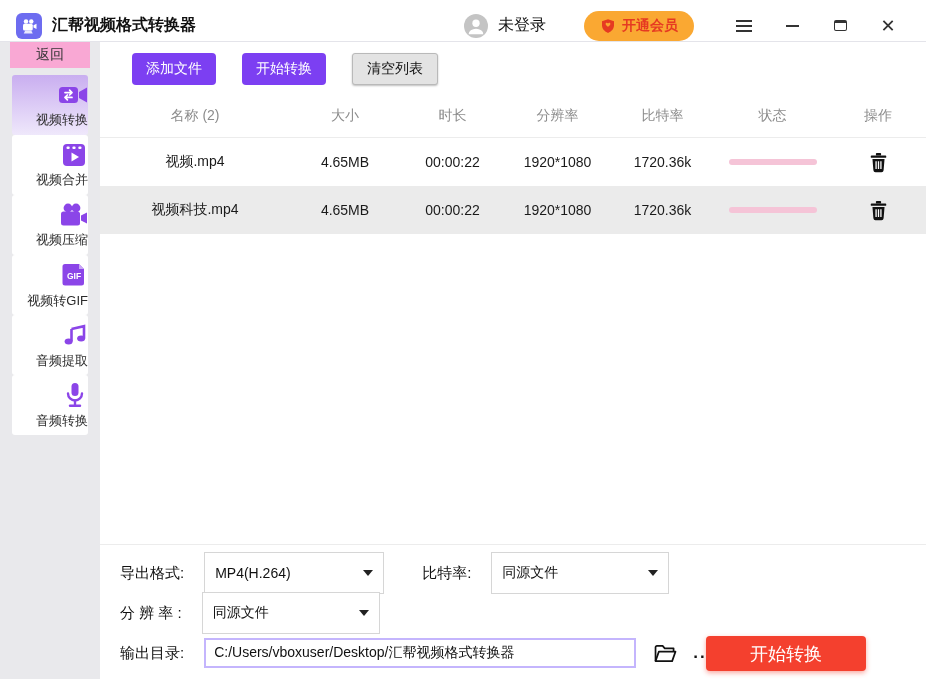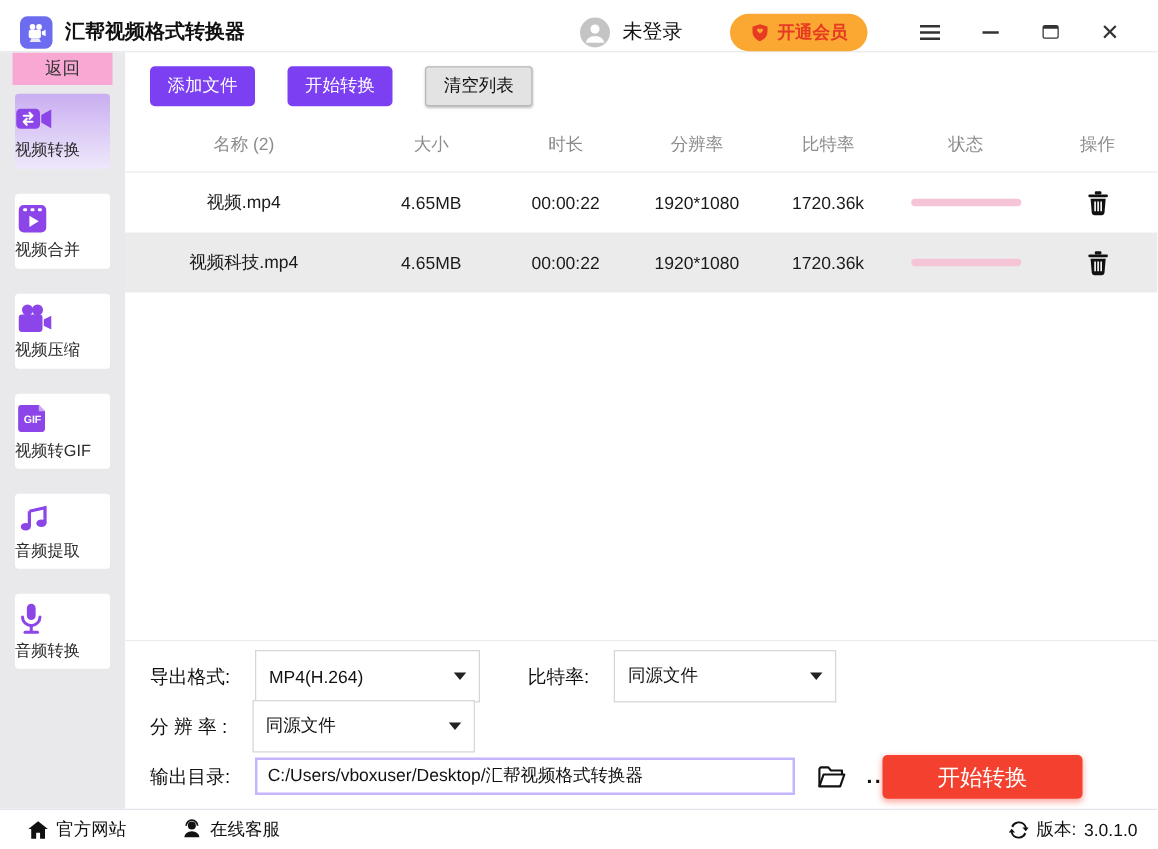--- a/index.html
+++ b/index.html
@@ -25,27 +25,27 @@
   .min-glyph { display:inline-block; width:13px; height:2px; background:#333; }
   .max-glyph { display:inline-block; width:13px; height:11px; border:1.5px solid #333; border-top-width:3px; border-radius:2px; }
   .close-glyph { font-size:18px; line-height:1; color:#333; }
 
   
   .content { flex:1 1 auto; display:flex; min-height:0; }
 
   
   .sidebar { width:100px; background:#e9e9ec; flex:0 0 auto; display:flex; flex-direction:column; align-items:center; overflow:hidden; }
   .back-card { width:80px; height:26px; background:#f9a8d4; display:flex; align-items:center; justify-content:center; font-size:14px; color:#333; cursor:pointer; margin-bottom:7px; }
-  .nav-card { width:76px; height:60px; background:#fff; border-radius:3px; display:flex; flex-direction:column; align-items:flex-start; justify-content:center; gap:3px; margin-bottom:20px; cursor:pointer; }
+  .nav-card { width:76px; height:60px; background:#fff; border-radius:3px; display:flex; flex-direction:column; align-items:flex-end; justify-content:center; gap:3px; cursor:pointer; }
   .nav-card.selected { background:linear-gradient(180deg,#c9aef0 0%,#efe8fb 100%); }
   .nav-label { font-size:13px; color:#2b2b2b; white-space:nowrap; }
 
   
   .main { flex:1 1 auto; display:flex; flex-direction:column; background:#fff; min-width:0; }
-  .toolbar { padding:11px 20px 10px; display:flex; align-items:center; }
+  .toolbar { padding:11px 20px 10px; display:flex; align-items:center;margin-left:12px; }
   .btn-purple { background:#7c3ff2; color:#fff; font-size:14px; border:none; border-radius:4px; padding:7px 14px; margin-right:26px; cursor:pointer; font-family:inherit; }
   .btn-gray { background:#e3e3e3; color:#111; font-size:14px; border:1px solid #b9b9b9; border-radius:3px; padding:6px 14px; cursor:pointer; box-shadow:0 1px 2px rgba(0,0,0,.25); font-family:inherit; }
 
   .filetable { flex:0 0 auto; }
   .trow { display:grid; grid-template-columns:190px 110px 105px 105px 105px 115px 1fr; align-items:center; height:48px; }
   .trow > div { text-align:center; font-size:14px; }
   .thead { height:43px; border-bottom:1px solid #ececec; }
   .thead > div { color:#8c8c8c; }
   .trow.alt { background:#ebebeb; }
   .progress-track { width:88px; height:6px; background:#f5c4d7; border-radius:3px; margin:0 auto; }
@@ -281,38 +281,14 @@
               <path d="M1.5 18 L5 8 h17.5 L19 18 z"></path>
             </svg>
           </button>
           <span class="dots">...</span>
         </div>
         <button class="start-btn">开始转换</button>
       </div>
     </div>
   </div>
 
-  <div class="footer">
-    <div class="foot-item">
-      <svg width="17" height="16" viewBox="0 0 24 22" fill="#111">
-        <path d="M12 1 L23 10 h-3.2 V21 h-5.6 v-7 h-4.4 v7 H4.2 V10 H1 z"></path>
-      </svg>
-      <span>官方网站</span>
-    </div>
-    <div class="foot-item">
-      <svg width="17" height="17" viewBox="0 0 24 24" fill="#111">
-        <circle cx="12" cy="7.5" r="4.5"></circle>
-        <path d="M3.5 21 a8.5 7 0 0 1 17 0 z"></path>
-        <path d="M5.5 8 a6.5 6.5 0 0 1 13 0" fill="none" stroke="#111" stroke-width="2"></path>
-      </svg>
-      <span>在线客服</span>
-    </div>
-    <div class="foot-right">
-      <svg width="16" height="16" viewBox="0 0 24 24" fill="#111">
-        <path d="M12 4 a8 8 0 0 1 7.4 5 h-3 l4.1 4.6 L24 9 h-2.4 A10 10 0 0 0 3 7.5 l2.3 1.6 A8 8 0 0 1 12 4 z"></path>
-        <path d="M12 20 a8 8 0 0 1 -7.4 -5 h3 L3.5 10.4 L0 15 h2.4 A10 10 0 0 0 21 16.5 l-2.3-1.6 A8 8 0 0 1 12 20 z"></path>
-      </svg>
-      <span>版本:</span>
-      <span>3.0.1.0</span>
-    </div>
-  </div>
 
 </div>
 
 </body></html>

